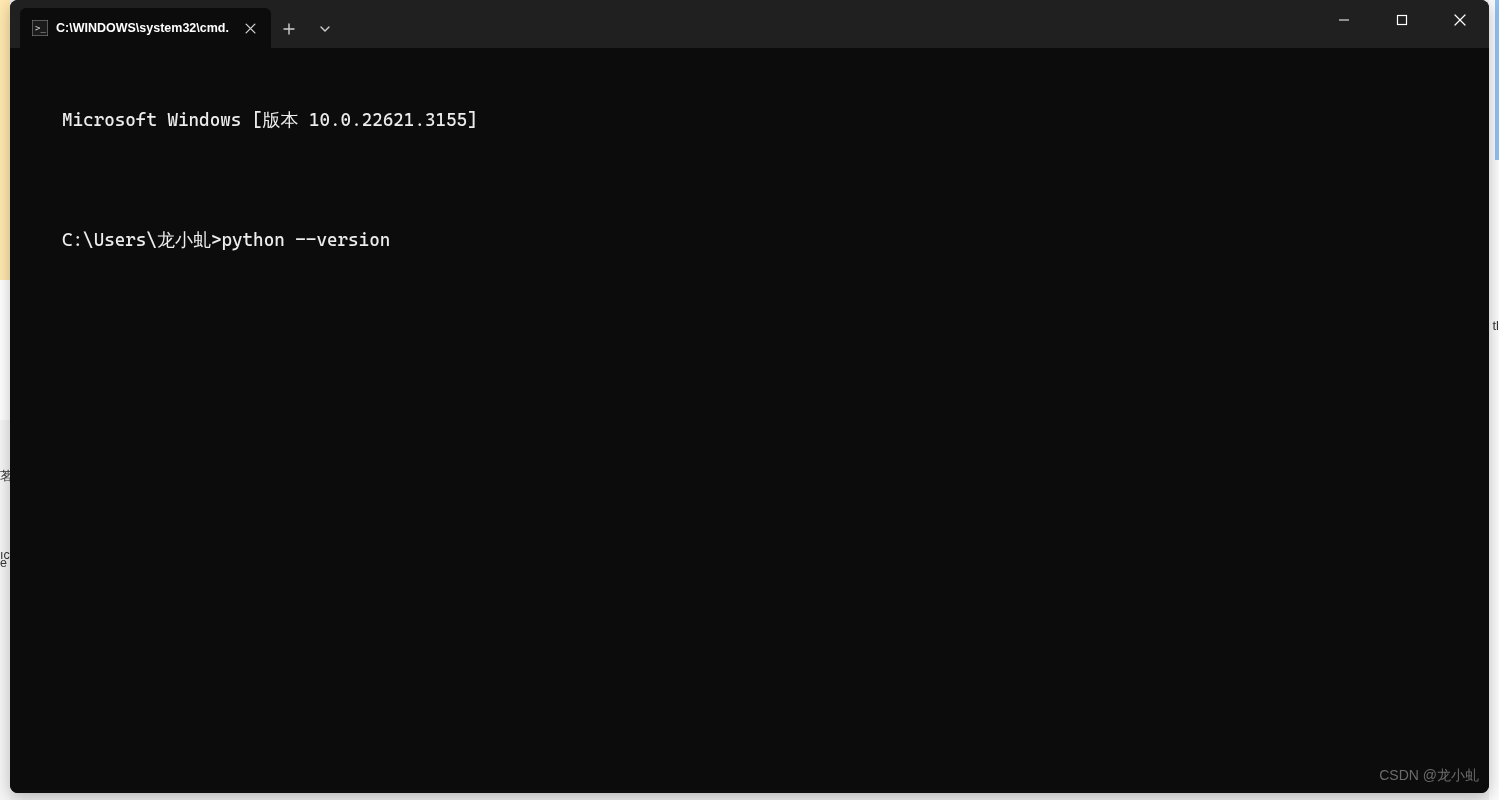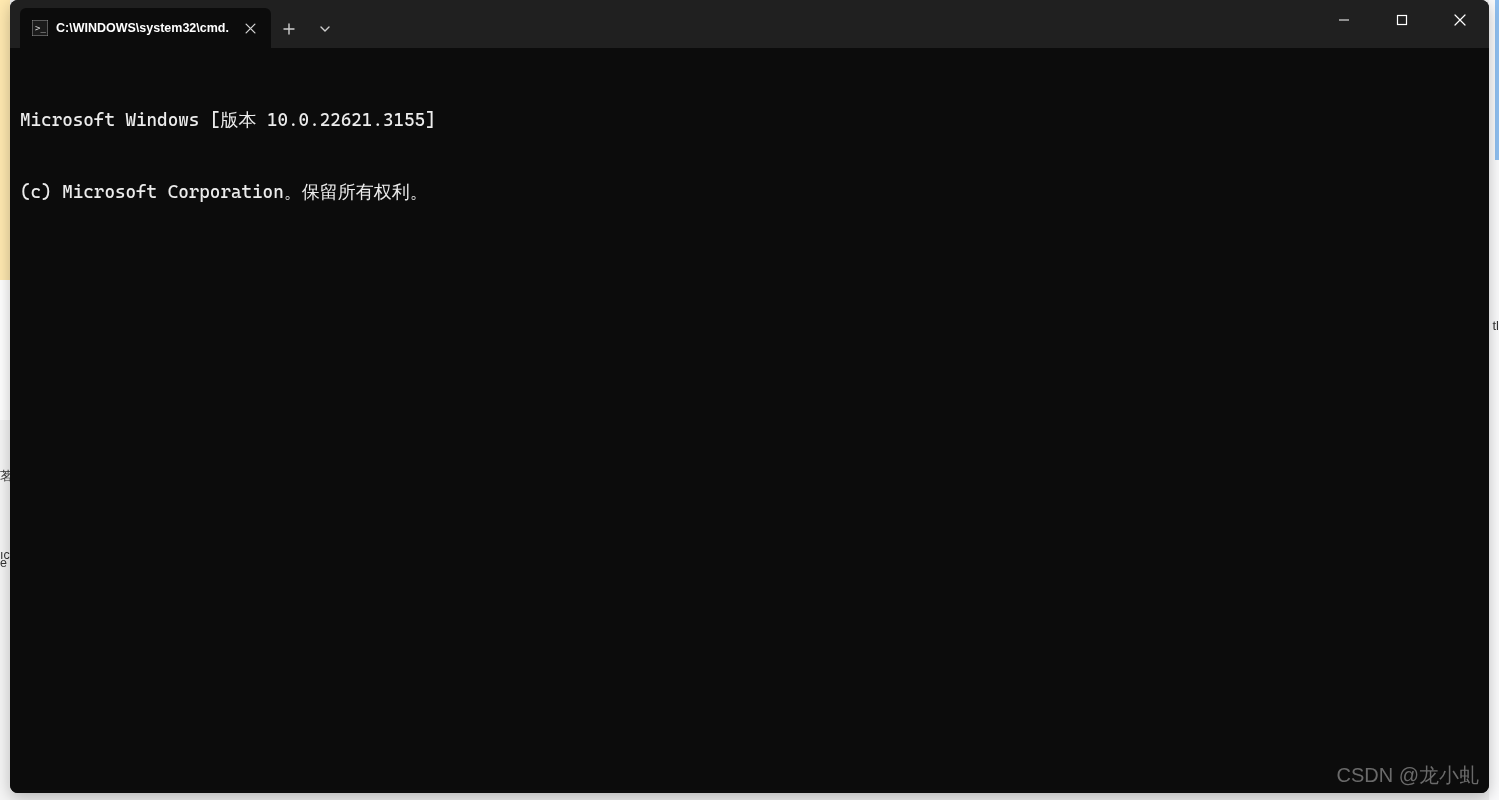--- a/index.html
+++ b/index.html
@@ -107,37 +107,37 @@
       flex: 1;
       background: #0c0c0c;
       padding: 12px 10px 10px 10px;
       font-family: Consolas, "Cascadia Mono", ui-monospace, monospace;
       font-size: 18px;
       line-height: 24px;
       color: #ececec;
       white-space: pre-wrap;
       position: relative;
     }
-    .term-line { white-space: pre; }
+    .term-line { white-space: pre; margin-left: 42px; }
     .cursor {
       display: inline-block;
       width: 1px;
       height: 20px;
       background: #ececec;
       vertical-align: text-bottom;
       margin-left: 1px;
       animation: blink 1s step-end infinite;
     }
     @keyframes blink { 50% { opacity: 0; } }
     .watermark {
       position: absolute;
       right: 10px;
       bottom: 6px;
       color: #8a8a8a;
-      font-size: 20px;
+      font-size: 14px;
       font-family: "Segoe UI", sans-serif;
       opacity: 0.75;
     }
     
     .edge-left {
       position: absolute;
       left: 0; top: 0; width: 10px; height: 800px;
       background: linear-gradient(#ffe9b0 0 280px, #ffffff 280px 420px, #f5f5f5 420px 800px);
     }
     .edge-right {
@@ -217,19 +217,19 @@
       <div class="win-btn close">
         <svg width="12" height="12" viewBox="0 0 12 12">
             <path d="M1 1 L11 11 M11 1 L1 11" stroke="#ffffff" stroke-width="1.2" stroke-linecap="round"></path>
           </svg>
       </div>
     </div>
   </div>
 
   <div class="terminal-body">
     <div class="term-line">Microsoft Windows [版本 10.0.22621.3155]</div>
-    <div class="term-line">(c) Microsoft Corporation。保留所有权利。</div>
     <div class="term-line"></div>
+    <div class="term-line">C:\Users\龙小虬&gt;python --version</div>
     <div class="term-line"></div>
 
     <div class="watermark">CSDN @龙小虬</div>
   </div>
 </div>
 
 </body></html>

